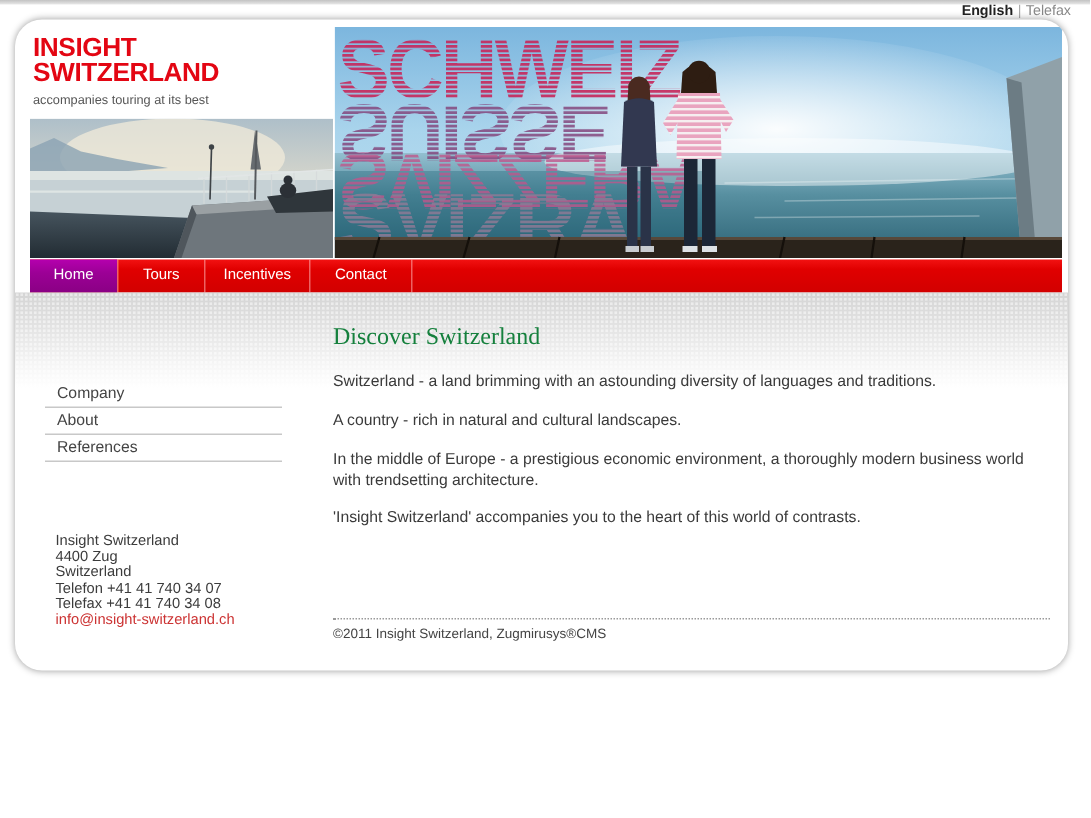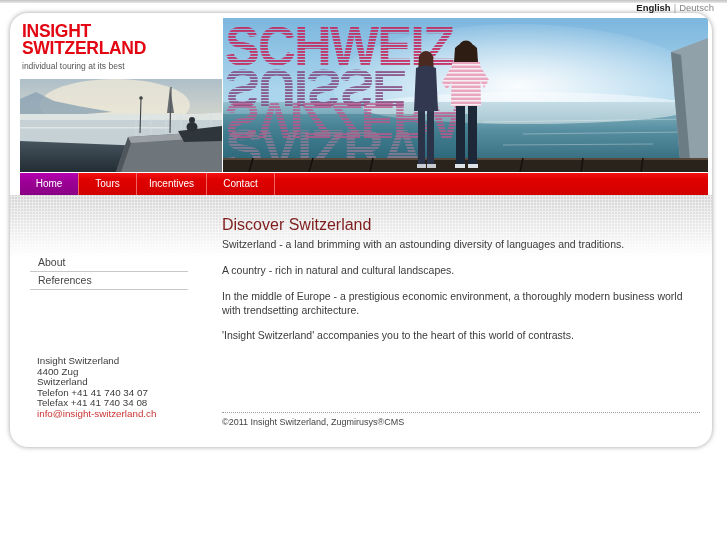--- a/index.html
+++ b/index.html
@@ -40,21 +40,21 @@
   .t0 { width:58px; } .t1 { width:58px; } .t2 { width:70px; } .t3 { width:68px; }
   .nav-fill { flex:1; }
 
   .gray-band { position:absolute; left:0; top:182px; width:702px; height:64px;
                background-image:
                  radial-gradient(circle, rgba(255,255,255,.5) 1px, rgba(255,255,255,0) 1.2px),
                  linear-gradient(180deg,#d4d4d4 0,#e2e2e2 35%,#f6f6f6 75%,#ffffff 100%);
                background-size:3px 3px, 100% 100%; }
 
   .main-col { position:absolute; left:212px; top:203px; width:478px; }
-  .heading { color:#7f1d1d; font-size:16px; font-weight:400; margin-bottom:4px; }
+  .heading { color:#15803d; font-size:16px; font-weight:400; margin-bottom:14px;font-family:Liberation Serif, serif; }
   .main-col p { font-size:10.5px; line-height:1.32; color:#3a3a3a; margin-bottom:12px; }
 
   .sidebar { position:absolute; left:20px; top:241px; width:158px; }
   .side-item { font-size:10.5px; color:#444; padding:2px 0 3px 8px; line-height:12px;
                border-bottom:1px solid #c8c8c8; cursor:pointer; }
 
   .address { position:absolute; left:27px; top:343px; width:200px; font-size:9.8px;
              line-height:10.5px; color:#3c3c3c; }
   .address .email { color:#cc3333; text-decoration:none; cursor:pointer; }
 
@@ -64,30 +64,30 @@
             font-size:9px; color:#444; }
 </style>
 </head>
 <body>
 
 <div class="page">
 
   <div class="top-strip"></div>
 
   <div class="lang-bar">
-    <a class="lang-en">English</a><span class="lang-sep">|</span><a class="lang-de">Deutsch</a>
+    <a class="lang-en">English</a><span class="lang-sep">|</span><a class="lang-de">Telefax</a>
   </div>
 
   <div class="card">
 
     <div class="logo">
       <div>INSIGHT</div>
       <div>SWITZERLAND</div>
     </div>
-    <div class="tagline">individual touring at its best</div>
+    <div class="tagline">accompanies touring at its best</div>
 
     <div class="img-left">
       <svg viewBox="0 0 202 93" preserveAspectRatio="none" aria-hidden="true">
         <defs>
           <linearGradient id="skyL" x1="0" y1="0" x2="0" y2="1">
             <stop offset="0" stop-color="#aebfc9"></stop>
               <stop offset="0.45" stop-color="#d6d6cc"></stop>
               <stop offset="0.75" stop-color="#c9d2d4"></stop>
           </linearGradient>
           <linearGradient id="darkw" x1="0" y1="0" x2="0" y2="1">
@@ -217,20 +217,21 @@
       <div class="nav-tab active t0">Home</div>
       <div class="nav-tab t1">Tours</div>
       <div class="nav-tab t2">Incentives</div>
       <div class="nav-tab t3">Contact</div>
       <div class="nav-fill"></div>
     </div>
 
     <div class="gray-band"></div>
 
     <div class="sidebar">
+      <div class="side-item">Company</div>
       <div class="side-item">About</div>
       <div class="side-item">References</div>
     </div>
 
     <div class="main-col">
       <h1 class="heading">Discover Switzerland</h1>
       <p>Switzerland - a land brimming with an astounding diversity of languages and traditions.</p>
       <p>A country - rich in natural and cultural landscapes.</p>
       <p>In the middle of Europe - a prestigious economic environment, a thoroughly modern business world with trendsetting architecture.</p>
       <p>'Insight Switzerland' accompanies you to the heart of this world of contrasts.</p>

